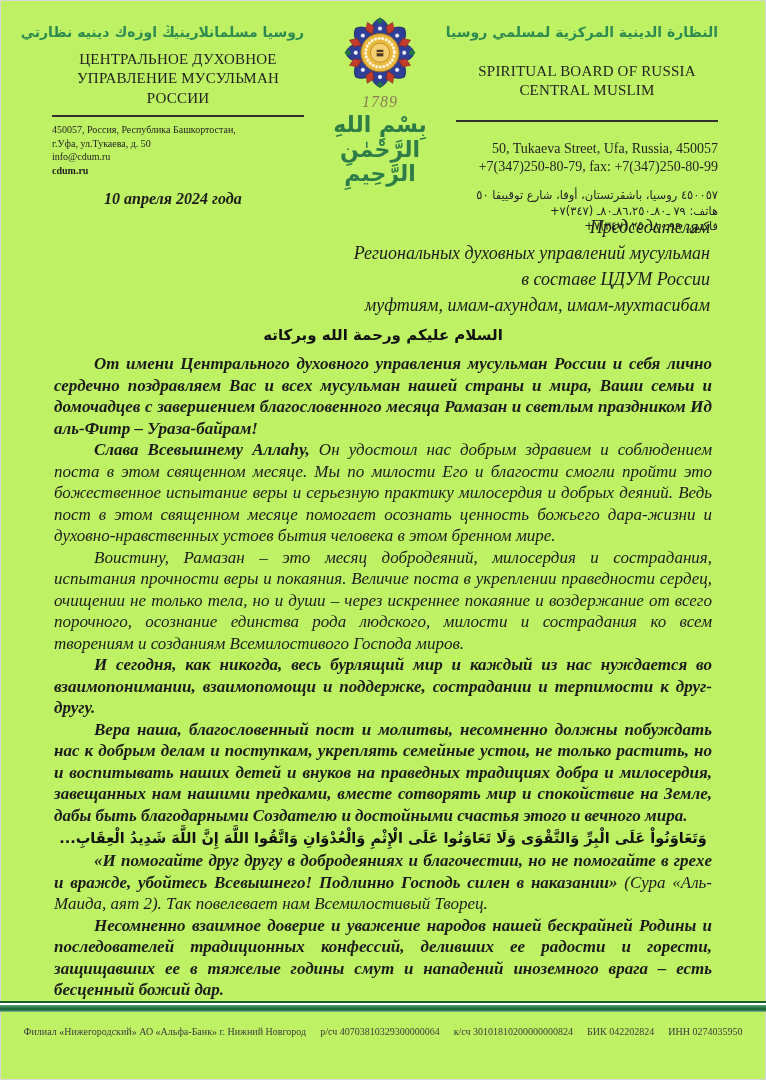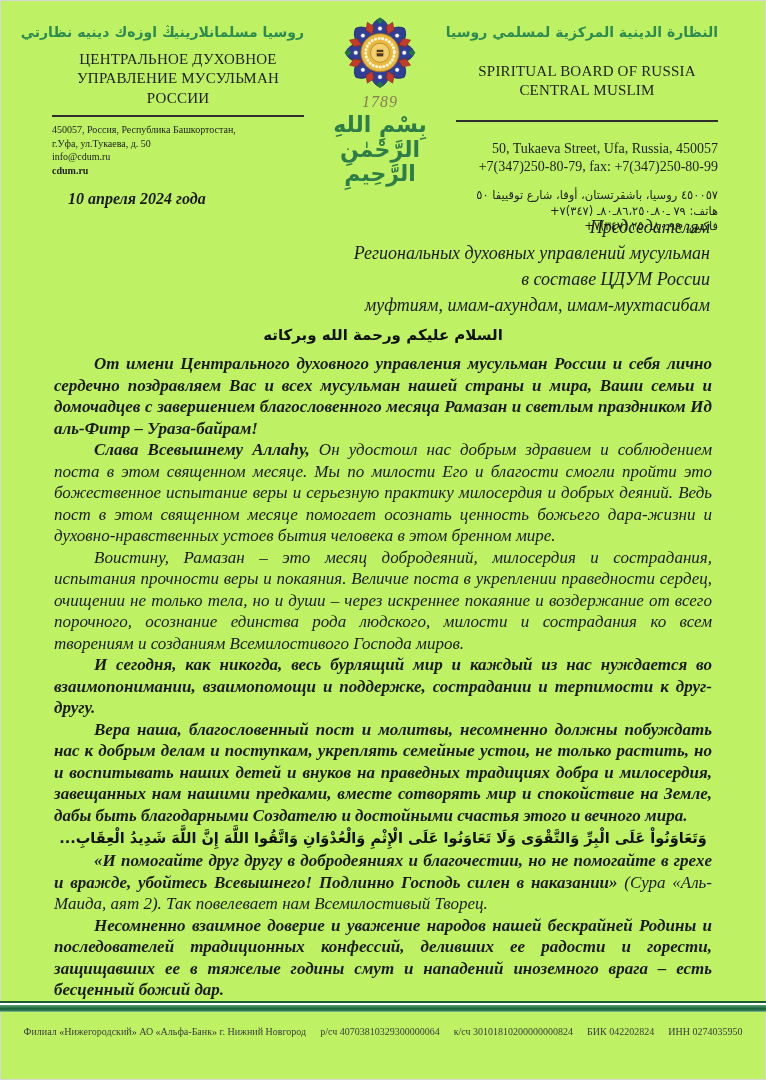--- a/index.html
+++ b/index.html
@@ -21,21 +21,21 @@
   .addr-ru{text-align:left;font-size:10px;line-height:1.35;color:#222;}
   .addr-ru .site{font-weight:bold;}
   .addr-en{text-align:right;font-size:14px;line-height:1.3;color:#222;}
   .addr-ar{text-align:right;direction:rtl;font-family:"DejaVu Sans",sans-serif;
            font-size:11.5px;line-height:1.35;color:#222;}
   .emblem{display:block;margin:0 auto;}
   .year{font-style:italic;font-size:16px;color:#8a7a55;margin-top:4px;letter-spacing:1px;}
   .bismillah{font-family:"DejaVu Sans",sans-serif;font-weight:bold;color:#2e7d49;
              font-size:22px;line-height:1.1;margin-top:2px;direction:rtl;}
   
-  .date{margin:4px 0 0 68px;font-style:italic;font-weight:bold;font-size:16px;}
+  .date{margin:4px 0 0 104px;font-style:italic;font-weight:bold;font-size:16px;}
   .addressee{margin:6px 56px 0 0;text-align:right;font-style:italic;font-size:18px;line-height:26px;}
   
   .salutation{margin-top:12px;text-align:center;font-style:italic;font-weight:bold;font-size:19px;}
   .greeting-ar{margin-top:8px;text-align:center;direction:rtl;font-family:"DejaVu Sans",sans-serif;
                font-size:15px;font-weight:bold;color:#111;}
   
   .body{margin:9px 54px 0 54px;text-align:justify;font-style:italic;font-size:17px;line-height:21.5px;}
   .body p{margin:0;text-indent:40px;}
   .bold{font-weight:bold;}
   .verse{direction:rtl;text-align:center;text-indent:0 !important;

